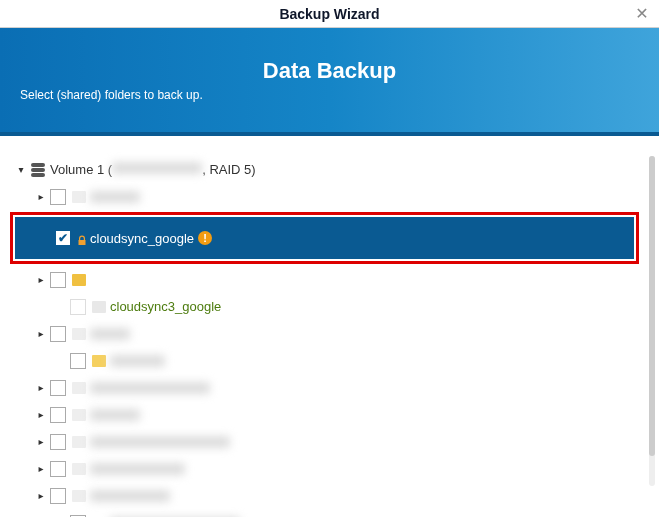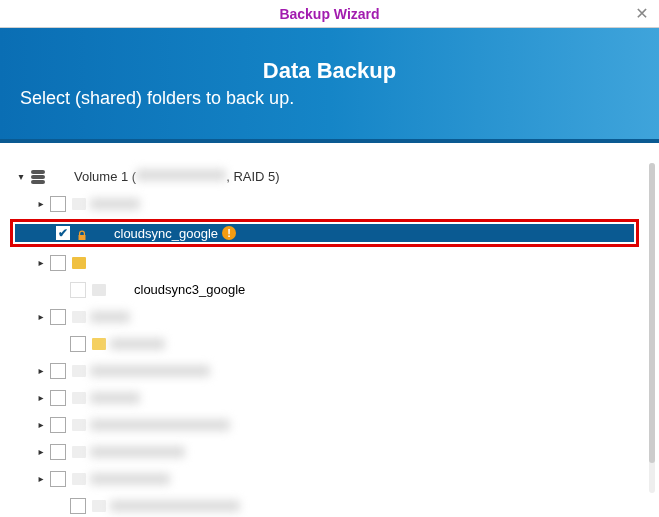--- a/index.html
+++ b/index.html
@@ -1,24 +1,24 @@
 <!DOCTYPE html>
 <html><head>
 <meta charset="utf-8">
 <style>
 * { box-sizing: border-box; margin: 0; padding: 0; }
 body { font-family: Arial, sans-serif; font-size: 13px; width: 659px; height: 517px; overflow: hidden; background: #fff; }
 
 .titlebar { height: 28px; background: #fff; border-bottom: 1px solid #d0d0d0; display: flex; align-items: center; justify-content: center; position: relative; }
-.titlebar-text { color: #a21caf; font-weight: bold; font-size: 14px; }
+.titlebar-text { color: #0f172a; font-weight: bold; font-size: 14px; }
 .close-btn { position: absolute; right: 8px; top: 4px; width: 18px; height: 18px; color: #888; font-size: 16px; cursor: pointer; display: flex; align-items: center; justify-content: center; }
 
 .banner { background: linear-gradient(to right, #0a6eb4 0%, #1585c7 50%, #3fa4db 100%); color: #fff; padding: 30px 20px; border-bottom: 4px solid #0a5a92; }
 .banner h1 { font-size: 22px; font-weight: bold; margin-bottom: 4px; text-align: center; }
-.banner p { font-size: 18px; }
+.banner p { font-size: 12px; }
 
 .tree-area { padding: 20px 10px 10px 10px; height: calc(517px - 28px - 103px); overflow: hidden; position: relative; }
 .scrollbar { position: absolute; right: 4px; top: 20px; width: 6px; height: 330px; background: #eee; border-radius: 3px; }
 .scrollbar-thumb { width: 6px; height: 300px; background: #ccc; border-radius: 3px; }
 
 .tree-root { list-style: none; }
 .tree-item { display: flex; align-items: center; height: 27px; padding-left: 4px; }
 .tree-item.indent1 { padding-left: 24px; }
 .tree-item.indent2 { padding-left: 44px; }
 
@@ -33,28 +33,28 @@
 .disk-icon { width: 16px; height: 14px; margin-right: 4px; display: inline-block; position: relative; }
 .disk-icon::before { content: ''; position: absolute; width: 14px; height: 4px; background: #555; border-radius: 2px; top: 0; left: 1px; }
 .disk-icon::after { content: ''; position: absolute; width: 14px; height: 4px; background: #555; border-radius: 2px; top: 5px; left: 1px; box-shadow: 0 5px 0 #555; }
 
 .folder-icon { width: 14px; height: 12px; background: #f0c040; border-radius: 1px; margin-right: 4px; display: inline-block; position: relative; }
 .folder-icon.blurred { background: #eee; filter: blur(0.5px); }
 
 .lock-icon { width: 10px; height: 10px; margin-right: 3px; display: inline-block; }
 .warning-badge { width: 14px; height: 14px; border-radius: 50%; background: #f39c12; color: #fff; font-size: 11px; font-weight: bold; display: inline-flex; align-items: center; justify-content: center; margin-left: 4px; }
 
-.item-label { color: #333; margin-left: 24px; }
-.item-label.dim { color: #000000; }
+.item-label { color: #333; }
+.item-label.dim { color: #4d7c0f; }
 .item-label.bright { color: #fff; }
 
 .blurred-text { display: inline-block; filter: blur(4px); background: #ddd; color: transparent; border-radius: 2px; height: 12px; }
 
 .highlight-box { border: 3px solid #d00; padding: 2px; margin: 2px 10px 2px 0; }
-.selected-row { background: #0a5a92; display: flex; align-items: center; height: 18px; padding-left: 24px; }
+.selected-row { background: #0a5a92; display: flex; align-items: center; height: 42px; padding-left: 24px; }
 .selected-row .checkbox.checked { background: #fff; }
 .selected-row .checkbox.checked::after { color: #0a5a92; }
 .selected-row .lock-icon svg { fill: #f0a030; }
 
 </style>
 </head>
 <body>
 
 <div class="titlebar">
   <span class="titlebar-text">Backup Wizard</span>

